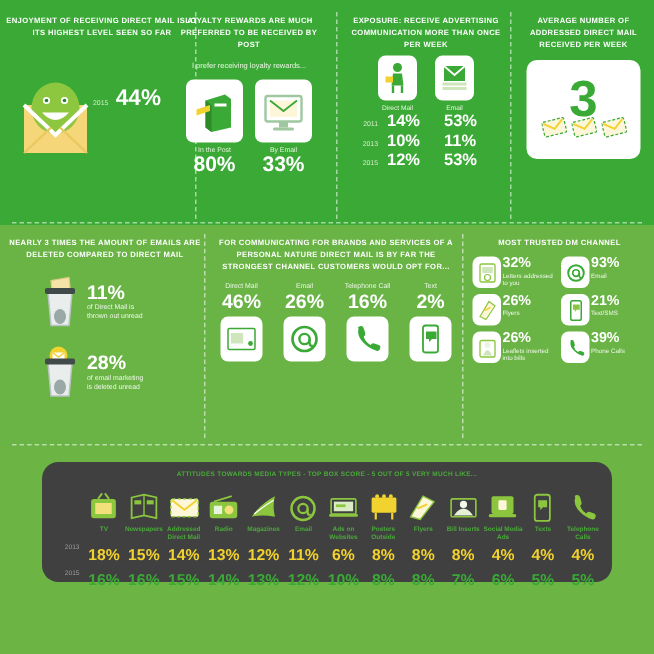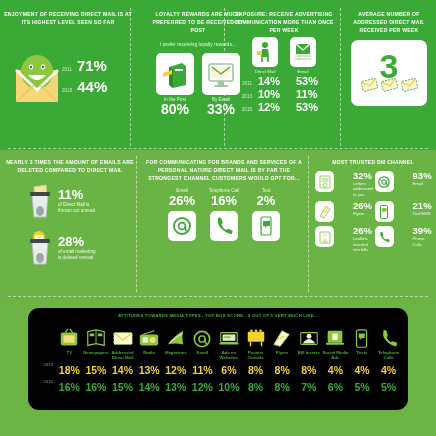--- a/index.html
+++ b/index.html
@@ -35,21 +35,21 @@
     display:flex; align-items:center; justify-content:center;
   }
 
   
   #p1 { left:4px; top:10px; width:128px; height:132px; }
   #p1 .rows { position:absolute; left:58px; top:48px; width:68px; }
   #p1 .row { display:flex; align-items:baseline; gap:5px; margin-bottom:5px; }
   #p1 .row .v { font-size:15px; font-weight:bold; line-height:16px; }
 
   
-  #p2 { left:152px; top:10px; width:92px; height:132px; }
+  #p2 { left:120px; top:10px; width:92px; height:132px; }
   #p2 .two { display:flex; justify-content:center; gap:8px; margin-top:5px; }
   #p2 .cell { width:38px; }
   #p2 .tile { width:38px; height:42px; }
   #p2 .lab { font-size:4.6px; color:#e7f5dd; margin-top:2px; }
   #p2 .v { font-size:14px; font-weight:bold; line-height:15px; }
 
   
   #p3 { left:228px; top:10px; width:112px; height:132px; }
   #p3 .tiles { display:flex; justify-content:center; gap:12px; margin-top:3px; }
   #p3 .tile { width:26px; height:30px; }
@@ -78,29 +78,29 @@
   #m2 { left:140px; top:158px; width:168px; height:134px; }
   #m2 .cols { display:flex; justify-content:center; gap:6px; margin-top:6px; }
   #m2 .c { width:36px; }
   #m2 .lab { font-size:4.6px; color:#eaf6e2; }
   #m2 .v { font-size:13px; font-weight:bold; line-height:16px; }
   #m2 .tile { width:28px; height:30px; margin:2px auto 0; }
 
   
   #m3 { left:312px; top:158px; width:122px; height:134px; }
   #m3 .grid { display:grid; grid-template-columns:1fr 1fr; gap:4px 2px; margin-top:5px; padding:0 3px; }
-  #m3 .it { display:flex; align-items:flex-start; gap:19px; text-align:left; }
+  #m3 .it { display:flex; align-items:flex-start; gap:1px; text-align:left; }
   #m3 .tile { width:19px; height:21px; flex:0 0 19px; }
   #m3 .v { font-size:9.5px; font-weight:bold; line-height:10px; }
   #m3 .t { font-size:4.2px; color:#f0f8e9; line-height:5.4px; }
 
   
   #card {
-    position:absolute; left:28px; top:308px; width:380px; height:102px;
-    background:#000000; border-radius:11px;
+    position:absolute; left:28px; top:308px; width:380px; height:80px;
+    background:#404040; border-radius:11px;
   }
   #card .ttl {
     font-size:4.3px; font-weight:bold; color:#4aa93a; letter-spacing:.2px;
     text-align:center; padding-top:5px; text-transform:uppercase;
   }
   #card .tbl { display:flex; padding:2px 6px 0 4px; }
   #card .ycol { width:24px; padding-top:42px; }
   #card .ycol div { height:17px; font-size:4.4px; color:#9c9c9c; text-align:right; padding-right:3px; }
   #card .cols { display:flex; flex:1; }
   #card .col { flex:1; text-align:center; }
@@ -137,24 +137,20 @@
         <circle cx="21" cy="15" r="2.4" fill="#fff"></circle>
           <circle cx="33" cy="15" r="2.4" fill="#fff"></circle>
         <circle cx="21" cy="15" r="1.2" fill="#2f7d32"></circle>
           <circle cx="33" cy="15" r="1.2" fill="#2f7d32"></circle>
         <path d="M18 23 Q27 33 36 23 Z" fill="#fff"></path>
         <path d="M6 18 L27 38 L48 18" fill="none" stroke="#fff" stroke-width="2.6"></path>
         <path d="M6 50 L24 33 M48 50 L30 33" stroke="#e8c95f" stroke-width="1.6" fill="none"></path>
       </svg>
     </div>
     <div class="rows">
-      <div class="row">
-        <span class="yr">2011</span>
-        <span class="v pct-white">71%</span>
-      </div>
       <div class="row">
         <span class="yr">2015</span>
         <span class="v pct-white">44%</span>
       </div>
     </div>
   </div>
 
   <div class="panel" id="p2">
     <div class="hd">LOYALTY REWARDS ARE MUCH PREFERRED TO BE RECEIVED BY POST</div>
     <div class="sub" style="margin-top:6px">I prefer receiving loyalty rewards...</div>
@@ -284,20 +280,31 @@
         <div class="t">of email marketing</div>
         <div class="t">is deleted unread</div>
       </div>
     </div>
   </div>
 
   <div class="panel" id="m2">
     <div class="hd" style="padding:0 6px">FOR COMMUNICATING FOR BRANDS AND SERVICES OF A PERSONAL NATURE DIRECT MAIL IS BY FAR THE STRONGEST CHANNEL CUSTOMERS WOULD OPT FOR...</div>
     <div class="cols">
       <div class="c">
+        <div class="lab">Direct Mail</div>
+        <div class="v pct-white">46%</div>
+        <div class="tile">
+          <svg width="22" height="20" viewBox="0 0 22 20">
+              <rect x="2" y="3" width="18" height="14" rx="1" fill="#fff" stroke="#3aa935" stroke-width="1"></rect>
+              <rect x="4" y="6" width="8" height="7" fill="#cfe6bd"></rect>
+              <circle cx="17" cy="13" r="1.6" fill="#3aa935"></circle>
+            </svg>
+        </div>
+      </div>
+      <div class="c">
         <div class="lab">Email</div>
         <div class="v pct-white">26%</div>
         <div class="tile">
           <svg width="22" height="22" viewBox="0 0 22 22">
               <circle cx="11" cy="11" r="8" fill="none" stroke="#3aa935" stroke-width="1.8"></circle>
               <circle cx="11" cy="11" r="3.4" fill="none" stroke="#3aa935" stroke-width="1.6"></circle>
               <path d="M14.4 11 L14.4 14 Q14.4 16 16.6 15.4" fill="none" stroke="#3aa935" stroke-width="1.6"></path>
             </svg>
         </div>
       </div>

